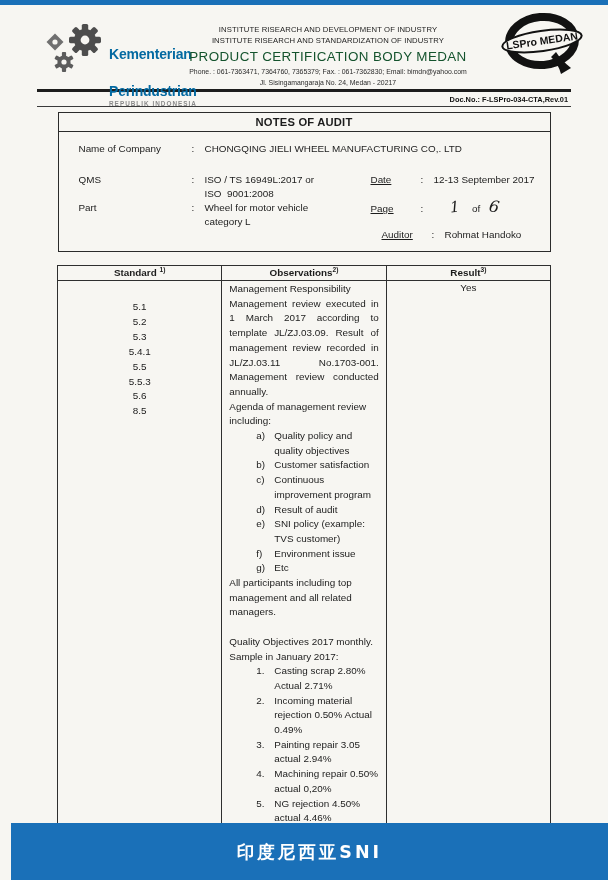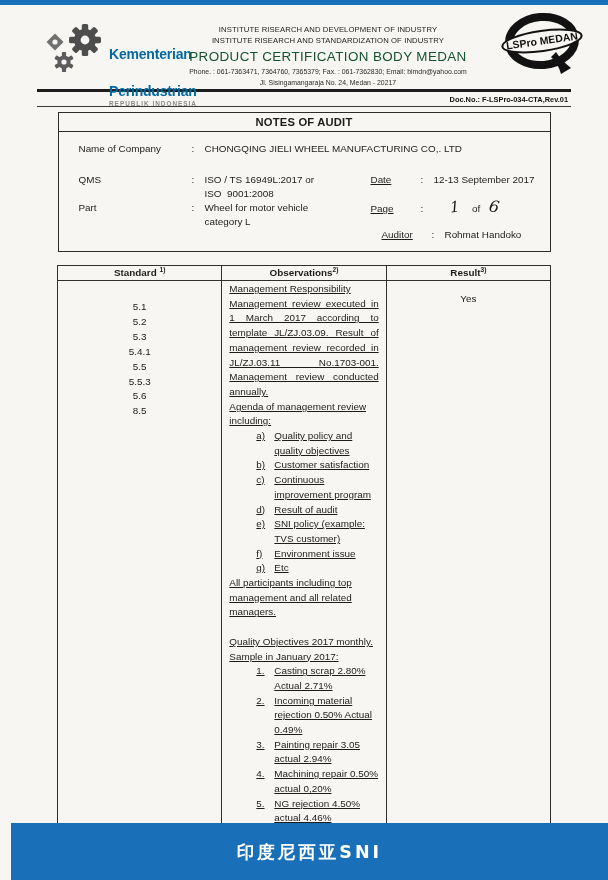--- a/index.html
+++ b/index.html
@@ -35,22 +35,22 @@
   .val{white-space:pre;}
   .second-line{position:absolute;white-space:pre;}
   .hw{font-family:"DejaVu Serif",serif;font-style:italic;font-size:15px;display:inline-block;line-height:10px;}
   .hw-1{transform:rotate(-6deg);margin:0 13px 0 16px;}
   .hw-6{transform:rotate(10deg);margin-left:9px;font-size:16px;}
   
   table.audit{width:494px;margin:13px auto 0;border-collapse:collapse;table-layout:fixed;}
   table.audit th,table.audit td{border:1.4px solid #2f2f2f;}
   table.audit th{font-size:9.9px;font-weight:bold;padding:1px 0 2px;text-align:center;}
   td.std-cell{width:73px;text-align:center;vertical-align:top;font-size:9.9px;line-height:14.9px;padding-top:19px;}
-  td.obs-cell{width:352px;vertical-align:top;font-size:9.9px;line-height:14.7px;padding:1px 7px 3px;text-decoration:underline;}
-  td.res-cell{width:65px;text-align:center;vertical-align:top;font-size:9.9px;padding-top:12px;}
+  td.obs-cell{width:352px;vertical-align:top;font-size:9.9px;line-height:14.7px;padding:1px 7px 3px;}
+  td.res-cell{width:65px;text-align:center;vertical-align:top;font-size:9.9px;padding-top:1px;}
   .p{margin:0;}
   .just{text-align:justify;}
   .li{display:flex;padding-left:27px;}
   .li .m{width:18px;flex:none;}
   .li .t{flex:1;}
   .gap{height:14.7px;}
   sup.fn{font-size:6.6px;vertical-align:super;line-height:0;}
   
   .footer-bar{position:absolute;left:11px;right:0;bottom:0;height:57px;background:#1a70b8;
     display:flex;align-items:center;justify-content:center;}

